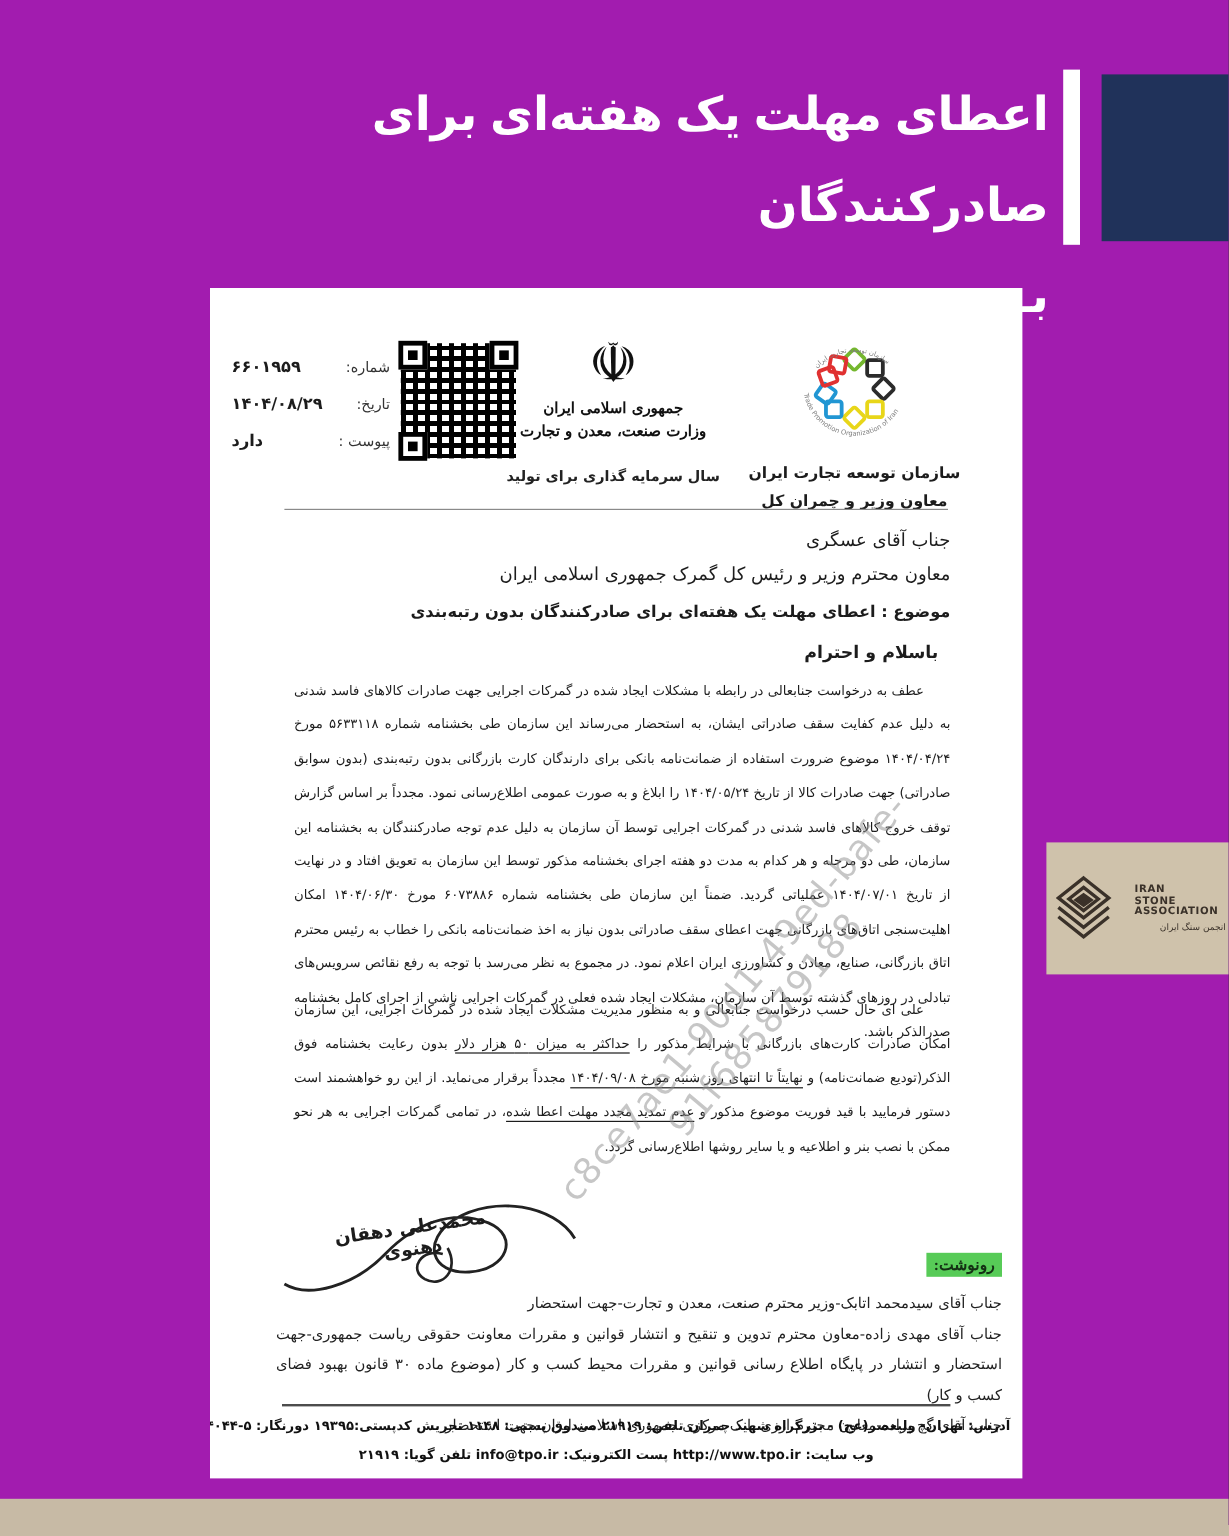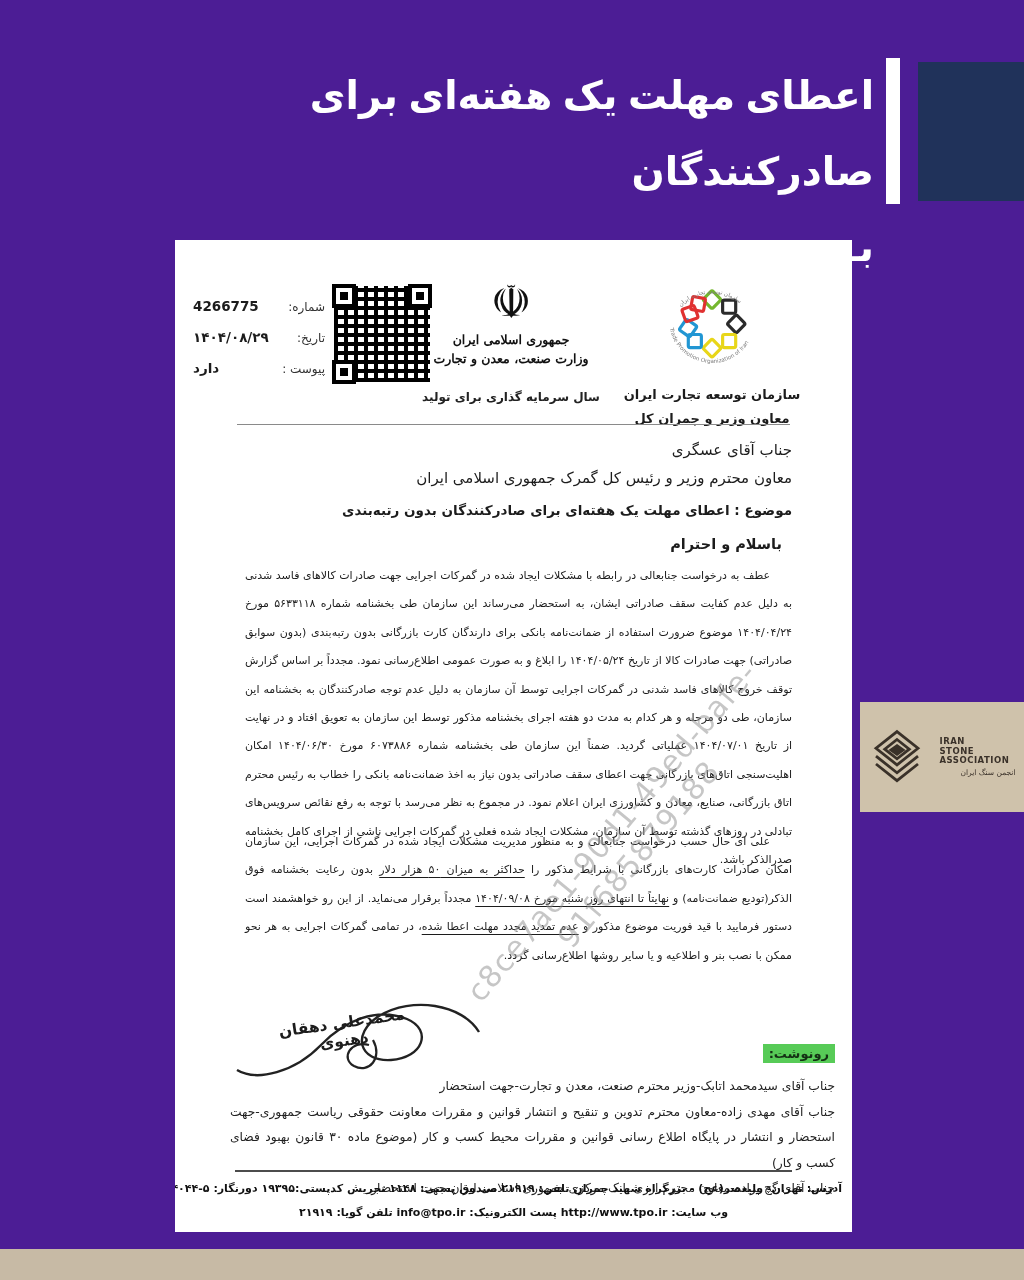--- a/index.html
+++ b/index.html
@@ -1,16 +1,16 @@
 <!DOCTYPE html>
 <html lang="fa"><head>
 <meta charset="utf-8">
 <style>
   html,body{margin:0;padding:0;background:#363636;}
-  .canvas{position:relative;width:1024px;height:1280px;background:#4c1d95;overflow:hidden;
+  .canvas{position:relative;width:1024px;height:1280px;background:#a21caf;overflow:hidden;
           font-family:"DejaVu Sans",sans-serif;}
 
   
   .banner-text{position:absolute;top:58px;right:150px;width:780px;text-align:right;
                color:#ffffff;font-weight:700;font-size:39px;line-height:76px;
                direction:rtl;word-spacing:-3px;letter-spacing:-1px;}
   .banner-bar{position:absolute;top:58px;right:124px;width:14px;height:146px;background:#ffffff;}
   .banner-square{position:absolute;top:62px;right:0;width:106px;height:139px;background:#20325a;}
 
   
@@ -63,36 +63,36 @@
   .p1{top:322px;} .p2{top:588px;}
   .u{text-decoration:underline;text-underline-offset:4px;}
 
   
   .sig-name{position:absolute;left:78px;top:774px;width:180px;text-align:center;direction:rtl;
             font-weight:700;font-size:15.5px;transform:rotate(-8deg);}
   .sig-scribble{position:absolute;left:52px;top:750px;}
 
   
   .cc-label{position:absolute;right:17px;top:804px;background:#57cb57;color:#143014;
-            font-weight:700;font-size:13px;padding:2px 6px;direction:rtl;}
+            font-weight:700;font-size:13px;padding:2px 6px;direction:rtl;font-family:Liberation Serif, serif;}
   .cc-list{position:absolute;right:17px;left:55px;top:834px;direction:rtl;text-align:justify;
            font-size:12.3px;line-height:25.5px;color:#222;}
 
   
   .lfoot{position:absolute;left:10px;right:10px;text-align:center;direction:rtl;
          font-weight:700;font-size:11px;white-space:nowrap;color:#111;}
   .lf1{top:942px;} .lf2{top:966px;}
 
   
   .watermark{position:absolute;left:130px;top:568px;width:640px;transform:rotate(-50deg);
              color:#8f8f8f;opacity:.5;font-size:30px;letter-spacing:1px;direction:ltr;
              font-family:"DejaVu Sans",sans-serif;text-align:center;z-index:6;pointer-events:none;}
 
   
-  .stone-badge{position:absolute;right:0;top:702px;width:164px;height:110px;background:#cfc2ab;
+  .stone-badge{position:absolute;right:0;top:702px;width:152px;height:110px;background:#cfc2ab;
                display:flex;align-items:center;justify-content:center;gap:15px;}
   .stone-text{color:#3a3129;text-align:left;}
   .stone-en{font-weight:700;font-size:8.5px;line-height:9.5px;letter-spacing:.5px;}
   .stone-fa{font-size:7.5px;margin-top:2px;direction:rtl;margin-left:21px;}
 
   .bottom-strip{position:absolute;left:0;right:0;bottom:0;height:31px;background:#c7baa5;}
 </style>
 </head>
 <body>
 
@@ -103,21 +103,21 @@
     <div>بـدون رتبـــه‌بندی</div>
   </div>
   <div class="banner-bar"></div>
   <div class="banner-square"></div>
 
   <div class="letter">
 
     <div class="meta-block">
       <div class="meta-row">
         <span class="meta-label">شماره:</span>
-        <span class="meta-value">4266775</span>
+        <span class="meta-value">۶۶۰۱۹۵۹</span>
       </div>
       <div class="meta-row">
         <span class="meta-label">تاریخ:</span>
         <span class="meta-value">۱۴۰۴/۰۸/۲۹</span>
       </div>
       <div class="meta-row">
         <span class="meta-label">پیوست :</span>
         <span class="meta-value">دارد</span>
       </div>
     </div>

